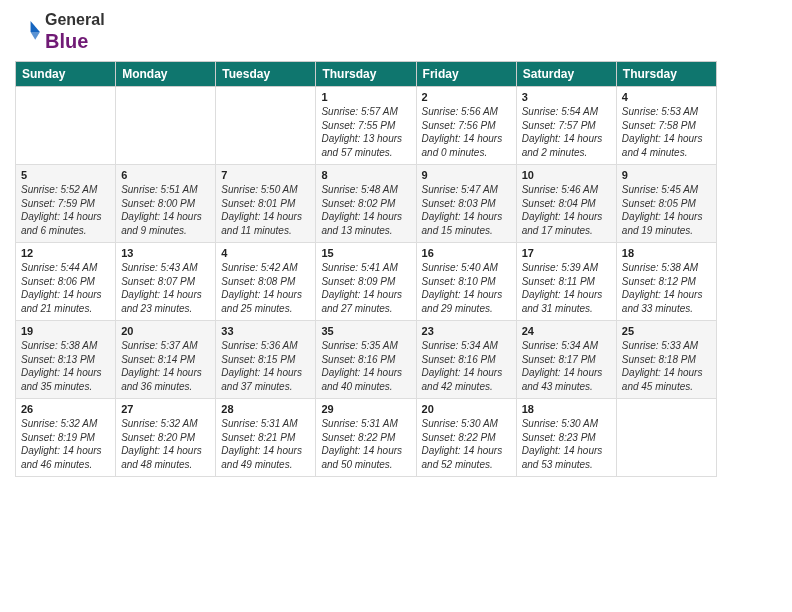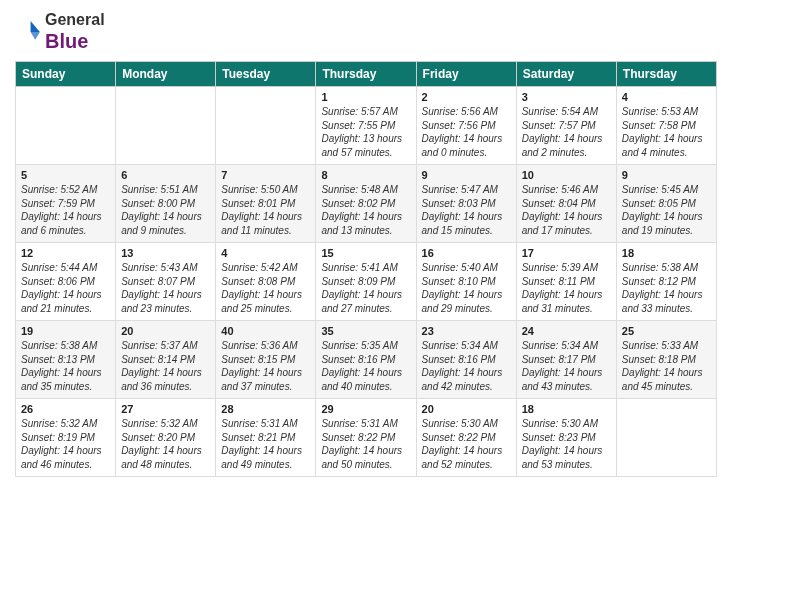--- a/index.html
+++ b/index.html
@@ -206,21 +206,21 @@
         <tr>
           <td>
             <span class="day-num">19</span>
             <div class="day-info">Sunrise: 5:38 AM<br>Sunset: 8:13 PM<br>Daylight: 14 hours and 35 minutes.</div>
           </td>
           <td>
             <span class="day-num">20</span>
             <div class="day-info">Sunrise: 5:37 AM<br>Sunset: 8:14 PM<br>Daylight: 14 hours and 36 minutes.</div>
           </td>
           <td>
-            <span class="day-num">40</span>
+            <span class="day-num">33</span>
             <div class="day-info">Sunrise: 5:36 AM<br>Sunset: 8:15 PM<br>Daylight: 14 hours and 37 minutes.</div>
           </td>
           <td>
             <span class="day-num">35</span>
             <div class="day-info">Sunrise: 5:35 AM<br>Sunset: 8:16 PM<br>Daylight: 14 hours and 40 minutes.</div>
           </td>
           <td>
             <span class="day-num">23</span>
             <div class="day-info">Sunrise: 5:34 AM<br>Sunset: 8:16 PM<br>Daylight: 14 hours and 42 minutes.</div>
           </td>

